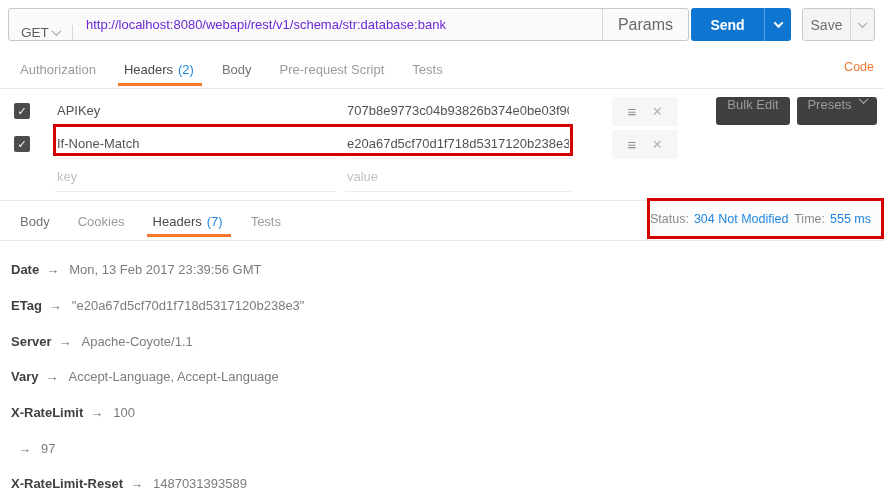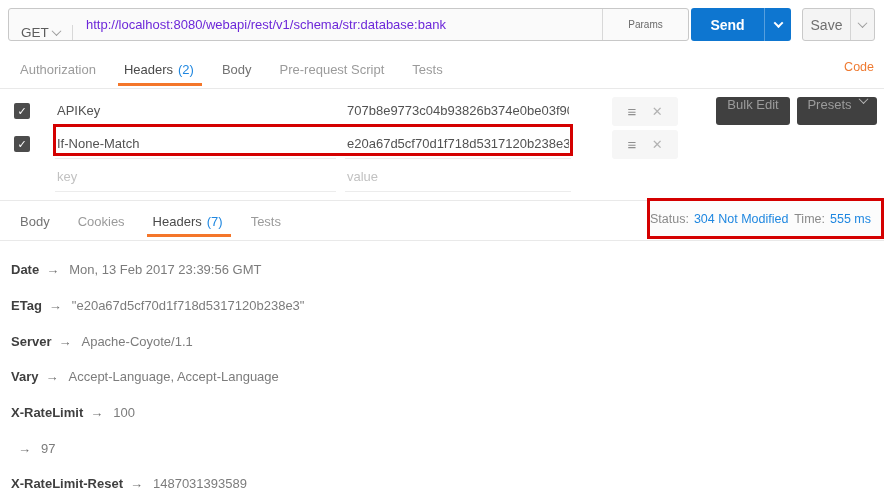--- a/index.html
+++ b/index.html
@@ -10,21 +10,21 @@
   }
   
   .req-bar { position:absolute; left:8px; top:8px; width:867px; height:33px; display:flex; }
   .composite { width:681px; display:flex; border:1px solid #c8c8c8; background:#fafafa; border-radius:3px; }
   .method-seg { width:64px; display:flex; align-items:center; justify-content:center; gap:4px;
     color:#5c5c5c; font-size:13.5px; border-right:1px solid #d8d8d8; cursor:pointer;margin-top:16px; }
   .url-seg { flex:1; display:flex; align-items:center; padding:0 13px; }
   .url-input { width:100%; border:none; background:transparent; outline:none;
     font-family:"Liberation Sans",sans-serif; font-size:13px; color:#6d28d9; }
   .params-seg { width:86px; border-left:1px solid #d8d8d8; display:flex; align-items:center;
-    justify-content:center; color:#6a6a6a; font-size:10px; cursor:pointer; }
+    justify-content:center; color:#6a6a6a; font-size:16px; cursor:pointer; }
   .send-btn { margin-left:2px; width:100px; background:#0e76d0; border-radius:3px; display:flex; color:#fff; cursor:pointer; }
   .send-label { flex:1; display:flex; align-items:center; justify-content:center; font-weight:700; font-size:14px; }
   .send-caret { width:27px; border-left:1px solid rgba(255,255,255,.3); display:flex; align-items:center; justify-content:center; }
   .save-btn { margin-left:11px; flex:1; background:#f4f4f4; border:1px solid #c9c9c9; border-radius:3px; display:flex; color:#6f6f6f; cursor:pointer; }
   .save-label { flex:1; display:flex; align-items:center; justify-content:center; font-size:14px; }
   .save-caret { width:24px; border-left:1px solid #d4d4d4; display:flex; align-items:center; justify-content:center; color:#a9a9a9; }
   .chev { width:7px; height:7px; border-right:2px solid currentColor; border-bottom:2px solid currentColor;
     transform:rotate(45deg) translate(-1px,-1px); display:inline-block; }
   .chev.thin { border-width:1.5px; color:#9c9c9c; }
   

